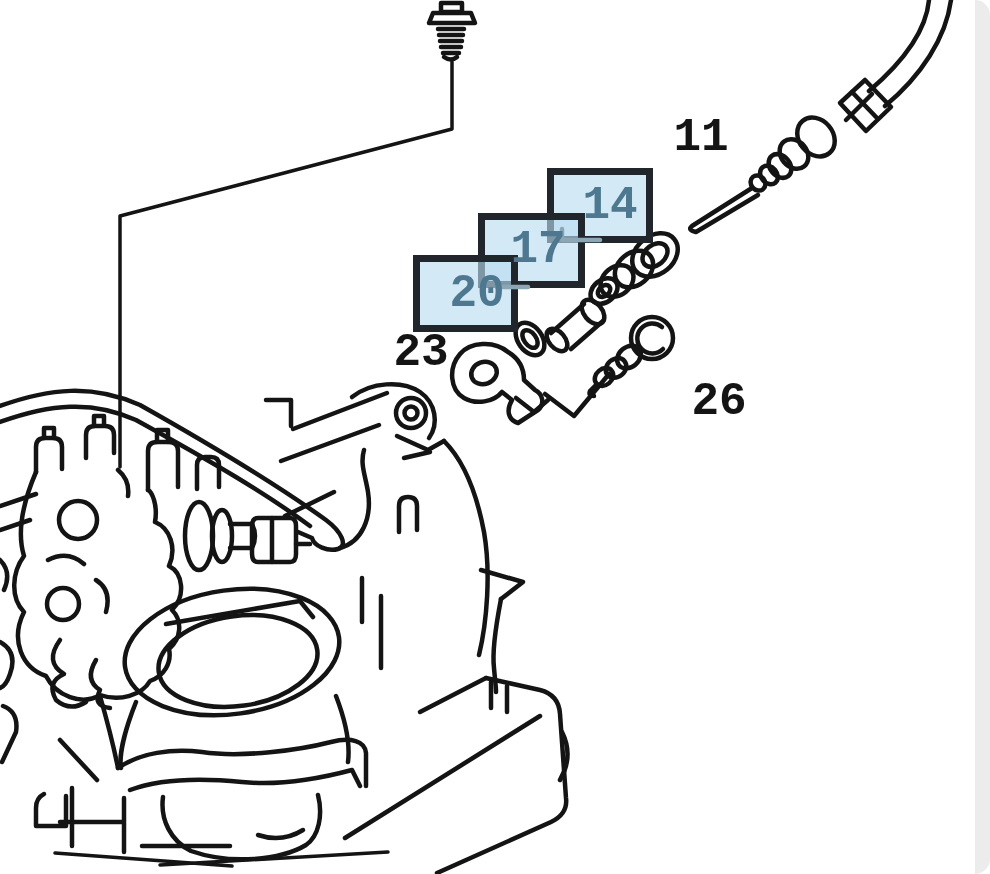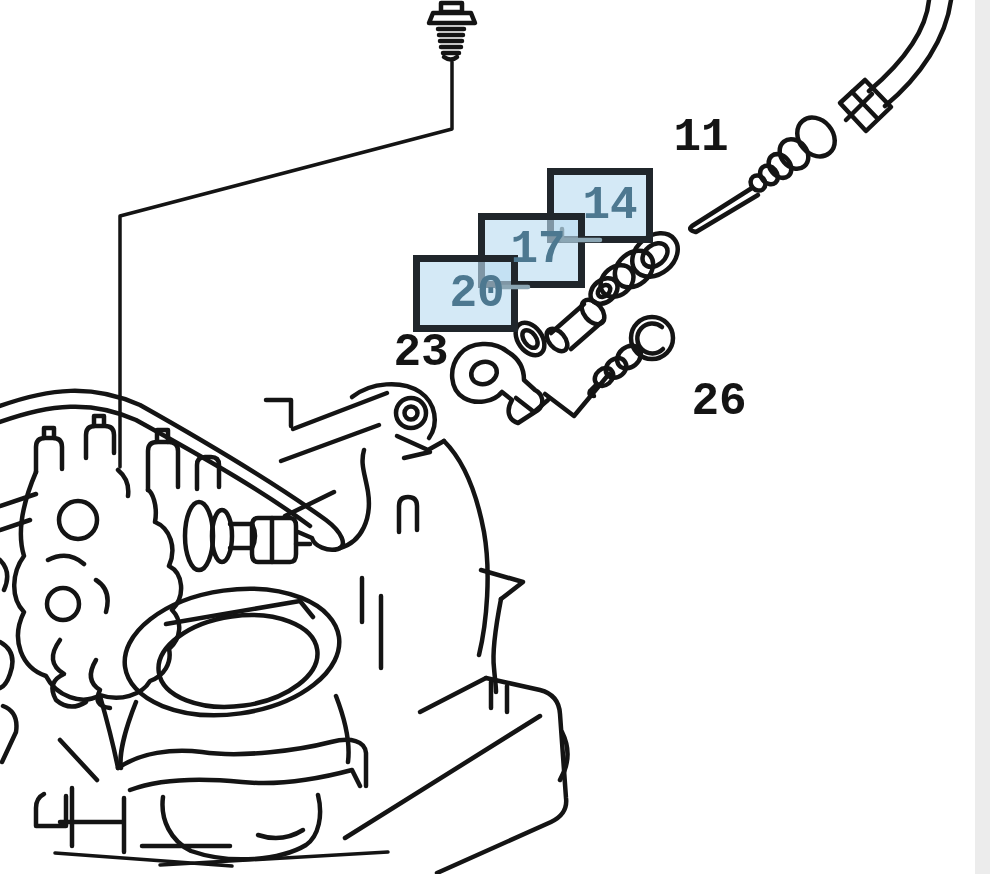--- a/index.html
+++ b/index.html
@@ -1,17 +1,17 @@
 <!DOCTYPE html>
 <html><head>
 <meta charset="utf-8">
 <style>
   html,body{margin:0;padding:0;background:#fff;}
   .stage{position:relative;width:990px;height:874px;background:#ffffff;overflow:hidden;
-         font-family:"Liberation Mono","DejaVu Sans Mono",monospace;}
+         font-family:"Liberation Mono","DejaVu Sans Mono",monospace;border-radius:15px;}
   svg{position:absolute;left:0;top:0;}
   .art path, .art ellipse, .art circle{fill:none;stroke:#141414;stroke-width:4.5;
       stroke-linecap:round;stroke-linejoin:round;}
   .art .thin{stroke-width:3.5;}
   .callout{font-family:"Liberation Mono","DejaVu Sans Mono",monospace;
       font-size:46px;font-weight:700;fill:#141414;}
   .hl-rect{stroke:#20262b;stroke-width:7;}
   .hl-label{font-family:"Liberation Mono","DejaVu Sans Mono",monospace;
       font-size:46px;font-weight:700;fill:#4d7890;}
   .hl-leader{stroke:#8ba6b4;stroke-width:4.5;stroke-linecap:round;fill:none;}

